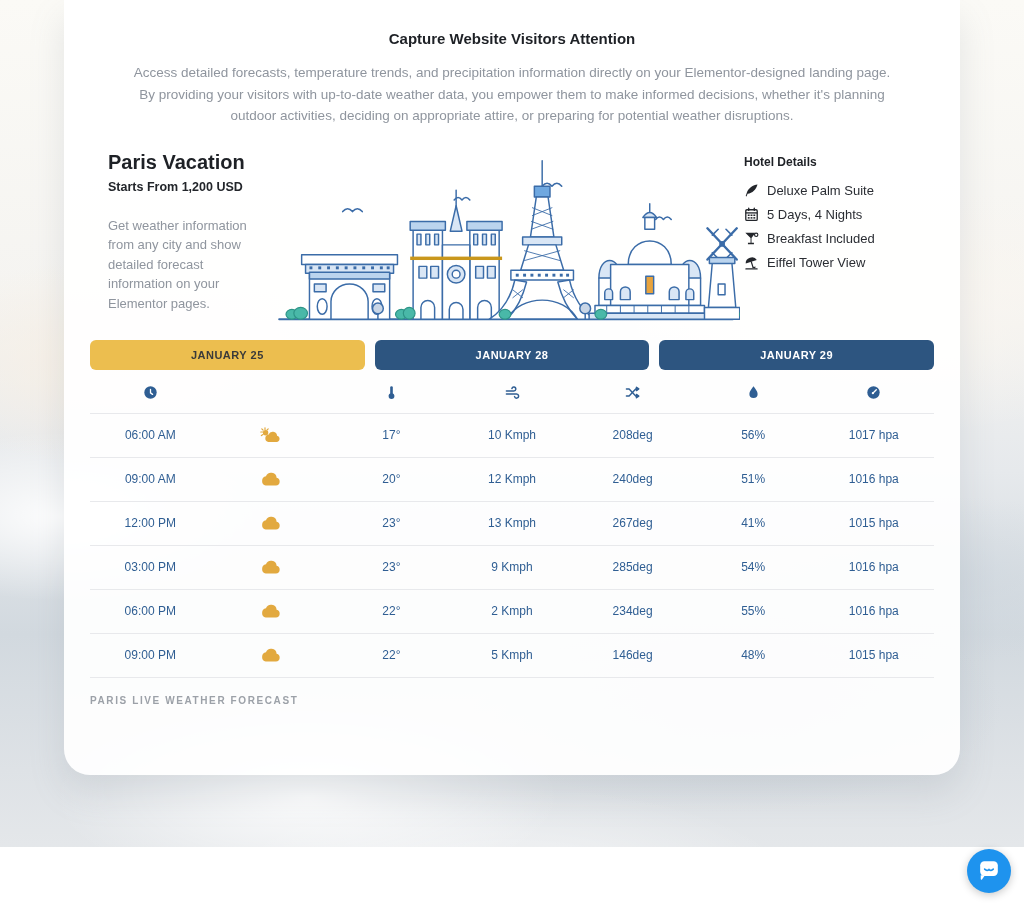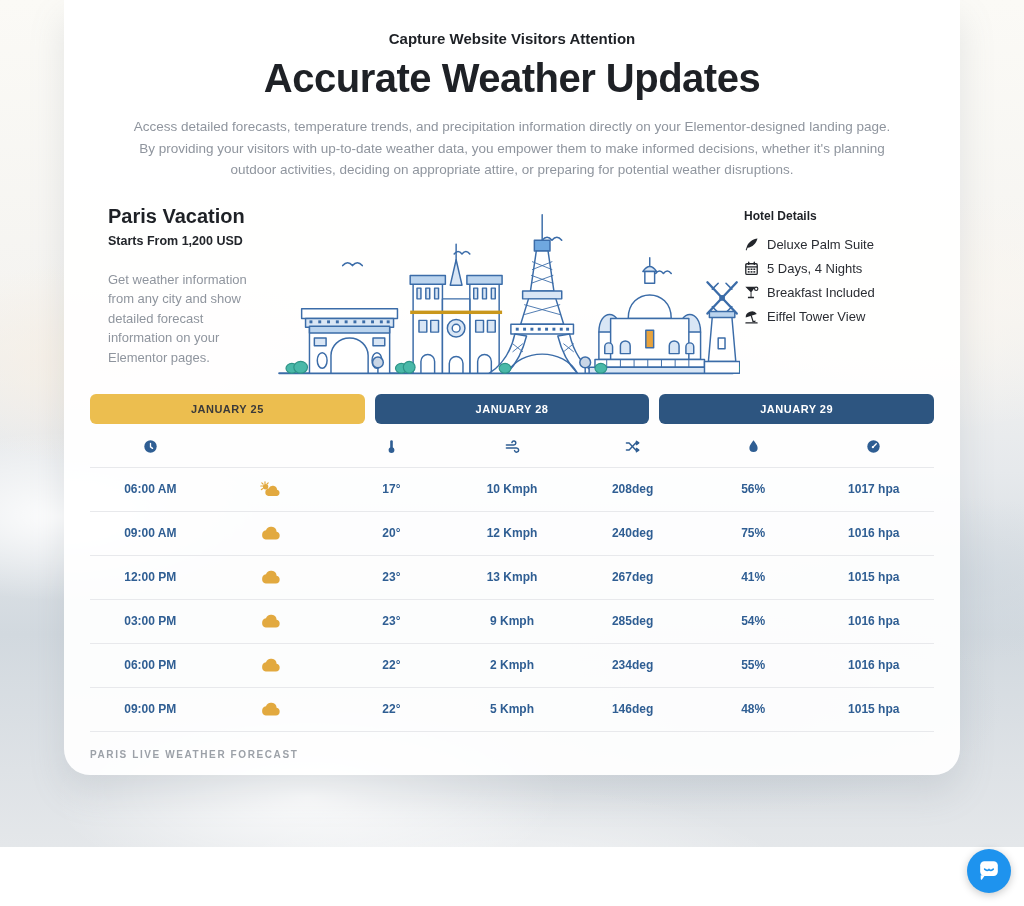--- a/index.html
+++ b/index.html
@@ -48,39 +48,38 @@
   .tabs{display:flex;gap:10px;margin-top:13px;}
   .tab{flex:1;height:30px;border:none;border-radius:6px;background:var(--blue);color:#fff;
     font-size:11px;font-weight:700;letter-spacing:0.5px;font-family:inherit;cursor:pointer;}
   .tab.active{background:var(--gold);color:#3A3A3A;}
   .thead{display:flex;height:40px;align-items:center;margin-top:3px;}
   .cell{flex:1;text-align:center;}
   .thead .cell{display:flex;justify-content:center;align-items:center;}
   .thead svg{width:15px;height:15px;}
   .tbody{border-bottom:1px solid #E8E9EC;}
   .t-row{display:flex;height:44px;align-items:center;border-top:1px solid #E8E9EC;}
-  .t-row .cell{font-size:12px;font-weight:700;color:var(--tblue);}
+  .t-row .cell{font-size:12px;font-weight:400;color:var(--tblue);}
   .t-row .cell.cond{display:flex;justify-content:center;align-items:center;}
   .t-row .cell.cond svg{width:22px;height:16px;}
   .table-footer{text-align:left;font-size:10px;letter-spacing:1.6px;color:#9CA1A8;font-weight:600;margin-top:17px;}
   .bottom-strip{position:absolute;left:0;bottom:0;width:1024px;height:59px;background:#FFFFFF;}
   .chat-launcher{position:absolute;left:967px;top:849px;width:44px;height:44px;border-radius:50%;
     background:var(--chat);border:none;cursor:pointer;display:flex;align-items:center;justify-content:center;
     box-shadow:0 2px 8px rgba(0,0,0,0.22);padding:0;}
   .chat-launcher svg{width:26px;height:26px;}
 </style>
 </head>
 <body>
 
 <div class="stage">
   <div class="bg"></div>
 
   <div class="card">
     <div class="eyebrow">Capture Website Visitors Attention</div>
-    <h1 class="title">Accurate Weather Updates</h1>
     <p class="hero-desc">Access detailed forecasts, temperature trends, and precipitation information directly on your Elementor-designed landing page. By providing your visitors with up-to-date weather data, you empower them to make informed decisions, whether it's planning outdoor activities, deciding on appropriate attire, or preparing for potential weather disruptions.</p>
 
     <div class="info-row">
       <div class="vacation">
         <h2>Paris Vacation</h2>
         <div class="price">Starts From 1,200 USD</div>
         <p class="vac-desc">Get weather information from any city and show detailed forecast information on your Elementor pages.</p>
       </div>
 
       <div class="skyline">
@@ -362,21 +361,21 @@
         <div class="t-row">
           <div class="cell">09:00 AM</div>
           <div class="cell cond">
             <svg viewBox="0 0 20 14">
               <path d="M5.2 13h9.3a3.6 3.6 0 0 0 .6-7.1A5 5 0 0 0 5.4 4.6 4.3 4.3 0 0 0 5.2 13Z" fill="#E2A93F"></path>
             </svg>
           </div>
           <div class="cell">20°</div>
           <div class="cell">12 Kmph</div>
           <div class="cell">240deg</div>
-          <div class="cell">75%</div>
+          <div class="cell">51%</div>
           <div class="cell">1016 hpa</div>
         </div>
         <div class="t-row">
           <div class="cell">12:00 PM</div>
           <div class="cell cond">
             <svg viewBox="0 0 20 14">
               <path d="M5.2 13h9.3a3.6 3.6 0 0 0 .6-7.1A5 5 0 0 0 5.4 4.6 4.3 4.3 0 0 0 5.2 13Z" fill="#E2A93F"></path>
             </svg>
           </div>
           <div class="cell">23°</div>

